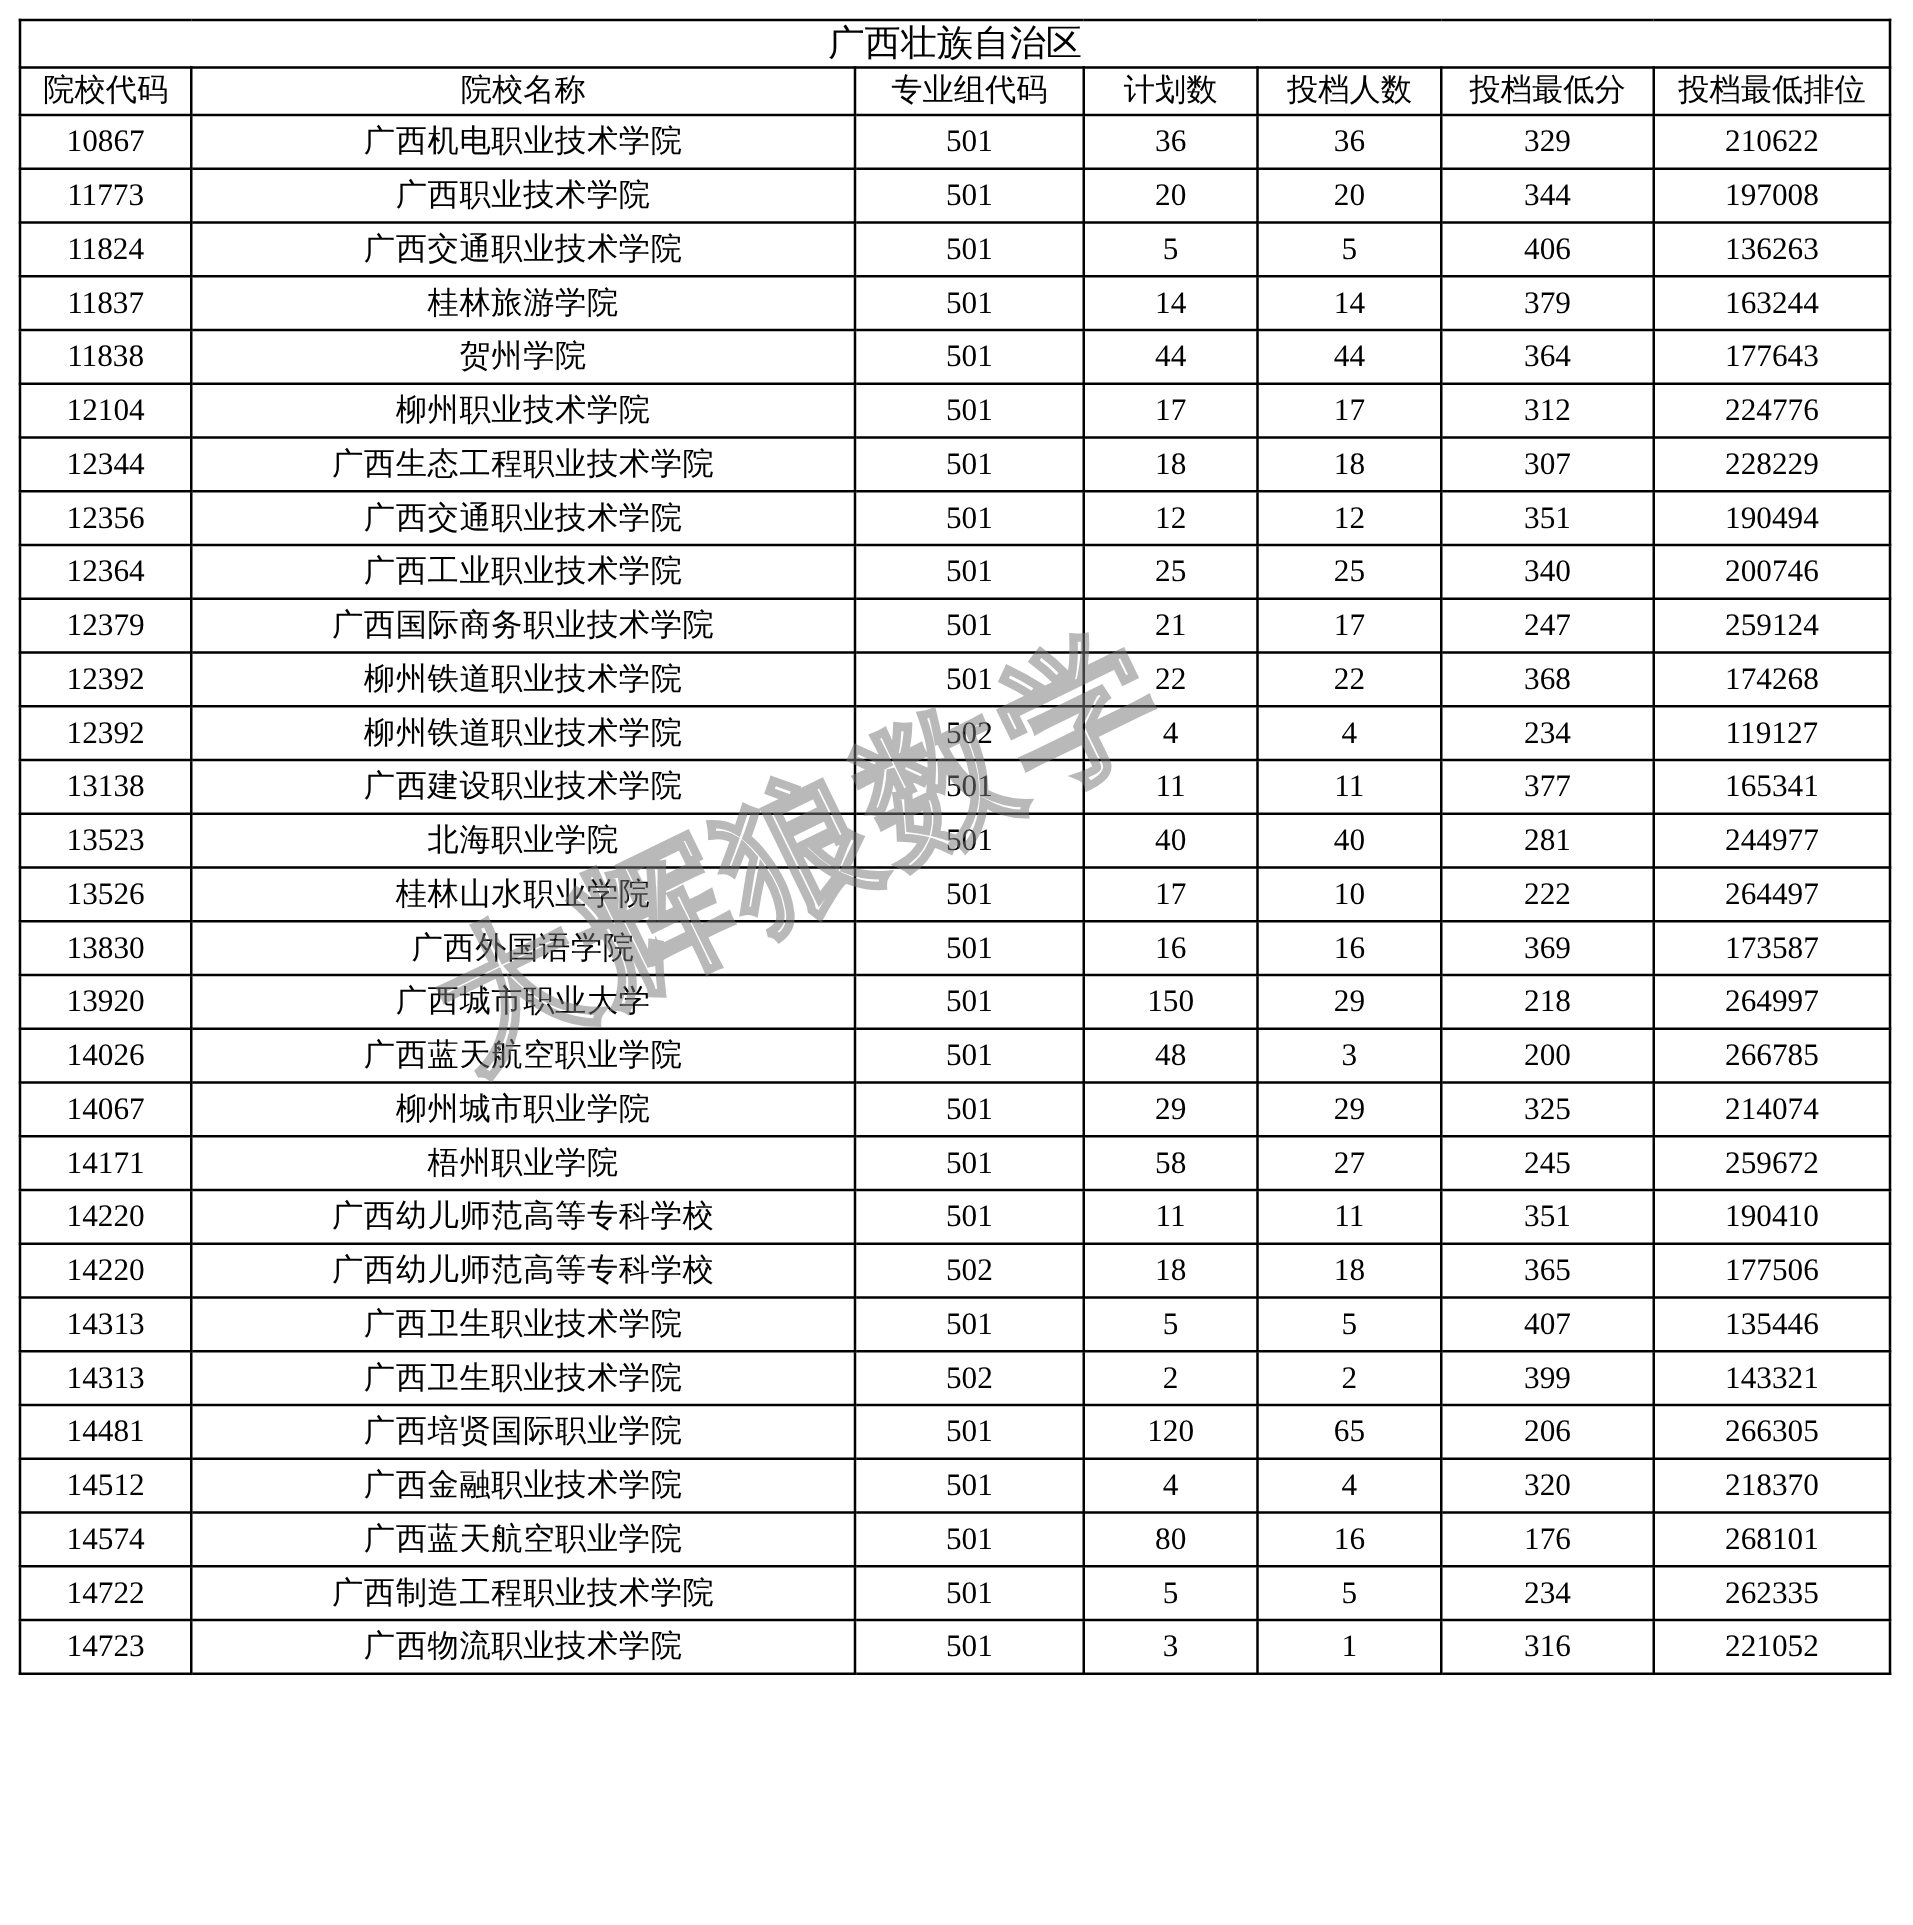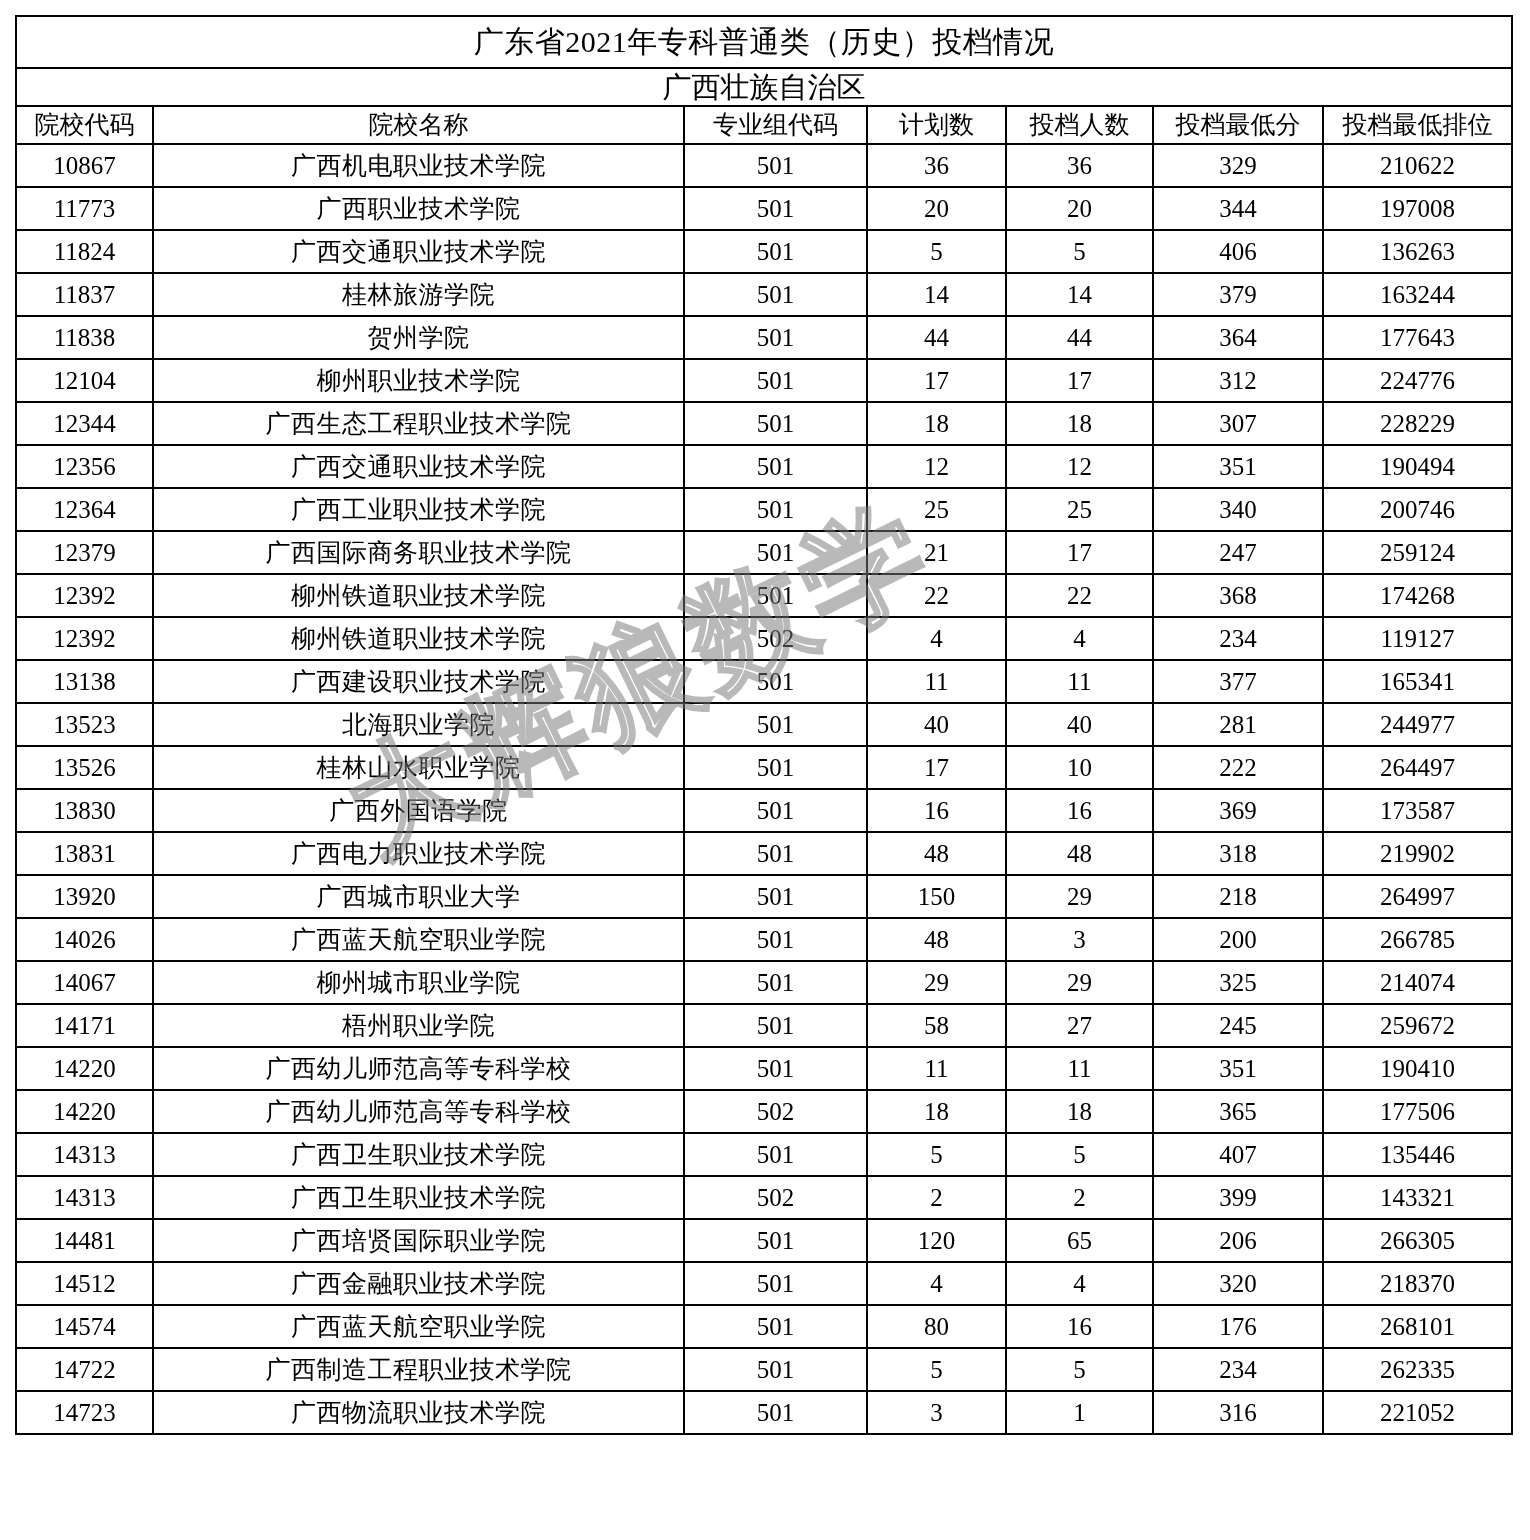--- a/index.html
+++ b/index.html
@@ -127,23 +127,20 @@
       <colgroup>
         <col class="c-code">
         <col class="c-name">
         <col class="c-group">
         <col class="c-plan">
         <col class="c-count">
         <col class="c-score">
         <col class="c-rank">
       </colgroup>
       <tbody id="table-body">
-        <tr class="title-row">
-          <td colspan="7">广东省2021年专科普通类（历史）投档情况</td>
-        </tr>
         <tr class="subtitle-row">
           <td colspan="7">广西壮族自治区</td>
         </tr>
       <tr class="header-row">
             <td>院校代码</td>
             <td>院校名称</td>
             <td>专业组代码</td>
             <td>计划数</td>
             <td>投档人数</td>
             <td>投档最低分</td>
@@ -287,29 +284,20 @@
           <tr class="data-row">
             <td>13830</td>
             <td class="name-cell">广西外国语学院</td>
             <td>501</td>
             <td>16</td>
             <td>16</td>
             <td>369</td>
             <td>173587</td>
           </tr>
           <tr class="data-row">
-            <td>13831</td>
-            <td class="name-cell">广西电力职业技术学院</td>
-            <td>501</td>
-            <td>48</td>
-            <td>48</td>
-            <td>318</td>
-            <td>219902</td>
-          </tr>
-          <tr class="data-row">
             <td>13920</td>
             <td class="name-cell">广西城市职业大学</td>
             <td>501</td>
             <td>150</td>
             <td>29</td>
             <td>218</td>
             <td>264997</td>
           </tr>
           <tr class="data-row">
             <td>14026</td>

